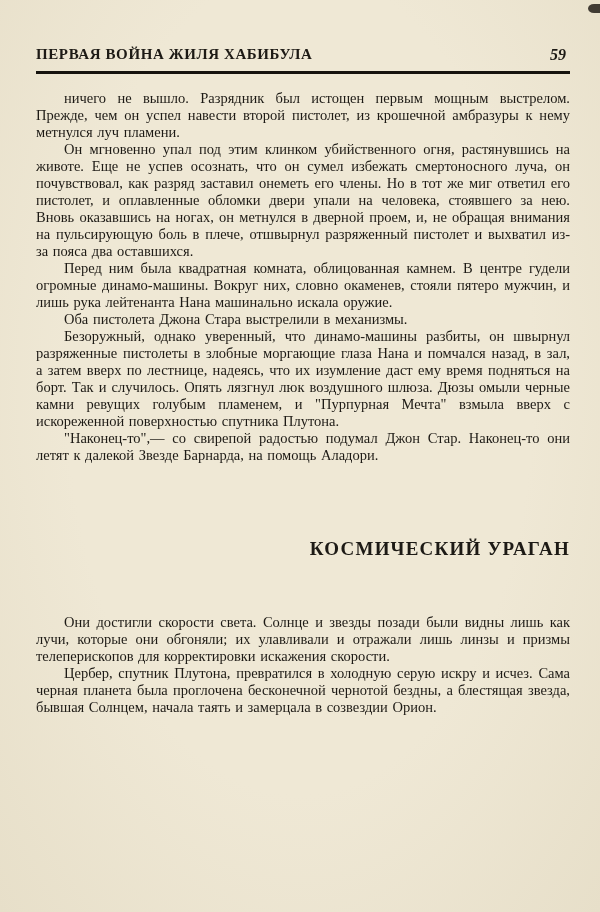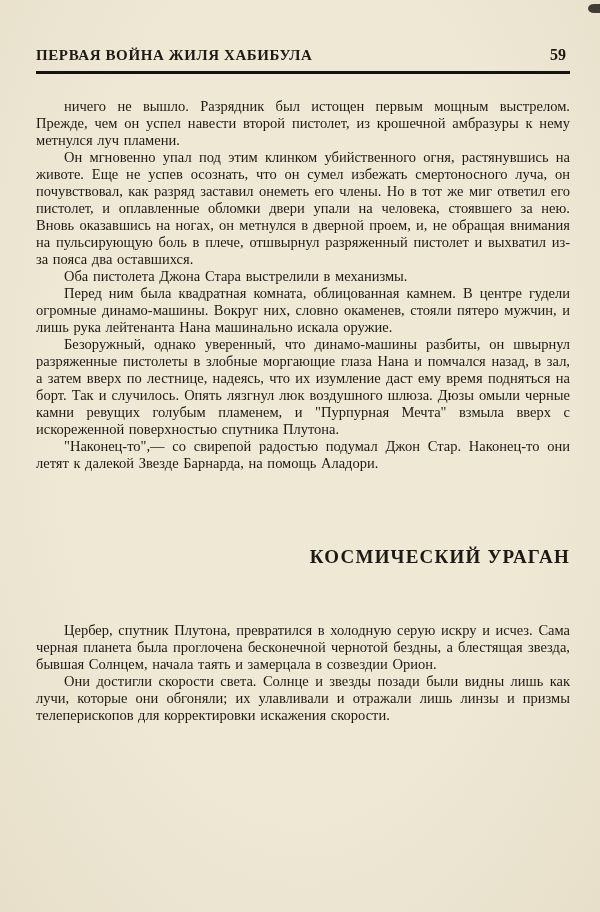--- a/index.html
+++ b/index.html
@@ -27,41 +27,42 @@
     background: #231f19;
     border-radius: 60% 0 0 60%;
     opacity: 0.85;
   }
   .content {
     padding: 46px 30px 0 36px;
   }
   .running-header {
     display: flex;
     justify-content: space-between;
-    align-items: center;
+    align-items: flex-start;
     gap: 40px;
   }
   .running-title {
     font-weight: bold;
     font-size: 15px;
     letter-spacing: 0.6px;
   }
   .page-number {
+    font-style: italic;
     font-weight: bold;
     font-size: 16px;
     padding-right: 4px;
   }
   .header-rule {
     height: 3px;
     background: #16130e;
     margin-top: 7px;
     border: none;
   }
   .body-text {
-    margin-top: 24px;
+    margin-top: 16px;
   }
   p.para {
     margin: 0;
     text-indent: 28px;
     text-align: justify;
     font-size: 14.5px;
     line-height: 17px;
     word-spacing: 1px;
   }
   .section-heading {
@@ -81,25 +82,25 @@
 
     <div class="running-header">
       <span class="running-title">ПЕРВАЯ ВОЙНА ЖИЛЯ ХАБИБУЛА</span>
       <span class="page-number">59</span>
     </div>
     <div class="header-rule"></div>
 
     <div class="body-text">
       <p class="para">ничего не вышло. Разрядник был истощен первым мощным выстрелом. Прежде, чем он успел навести второй пистолет, из крошечной амбразуры к нему метнулся луч пламени.</p>
       <p class="para">Он мгновенно упал под этим клинком убийственного огня, растянувшись на животе. Еще не успев осознать, что он сумел избежать смертоносного луча, он почувствовал, как разряд заставил онеметь его члены. Но в тот же миг ответил его пистолет, и оплавленные обломки двери упали на человека, стоявшего за нею. Вновь оказавшись на ногах, он метнулся в дверной проем, и, не обращая внимания на пульсирующую боль в плече, отшвырнул разряженный пистолет и выхватил из-за пояса два оставшихся.</p>
+      <p class="para">Перед ним была квадратная комната, облицованная камнем. В центре гудели огромные динамо-машины. Вокруг них, словно окаменев, стояли пятеро мужчин, и лишь рука лейтенанта Нана машинально искала оружие.</p>
       <p class="para">Оба пистолета Джона Стара выстрелили в механизмы.</p>
-      <p class="para">Перед ним была квадратная комната, облицованная камнем. В центре гудели огромные динамо-машины. Вокруг них, словно окаменев, стояли пятеро мужчин, и лишь рука лейтенанта Нана машинально искала оружие.</p>
       <p class="para">Безоружный, однако уверенный, что динамо-машины разбиты, он швырнул разряженные пистолеты в злобные моргающие глаза Нана и помчался назад, в зал, а затем вверх по лестнице, надеясь, что их изумление даст ему время подняться на борт. Так и случилось. Опять лязгнул люк воздушного шлюза. Дюзы омыли черные камни ревущих голубым пламенем, и "Пурпурная Мечта" взмыла вверх с искореженной поверхностью спутника Плутона.</p>
       <p class="para">"Наконец-то",— со свирепой радостью подумал Джон Стар. Наконец-то они летят к далекой Звезде Барнарда, на помощь Аладори.</p>
 
       <h2 class="section-heading">КОСМИЧЕСКИЙ УРАГАН</h2>
 
+      <p class="para">Они достигли скорости света. Солнце и звезды позади были видны лишь как лучи, которые они обгоняли; их улавливали и отражали лишь линзы и призмы телеперископов для корректировки искажения скорости.</p>
       <p class="para">Цербер, спутник Плутона, превратился в холодную серую искру и исчез. Сама черная планета была проглочена бесконечной чернотой бездны, а блестящая звезда, бывшая Солнцем, начала таять и замерцала в созвездии Орион.</p>
-      <p class="para">Они достигли скорости света. Солнце и звезды позади были видны лишь как лучи, которые они обгоняли; их улавливали и отражали лишь линзы и призмы телеперископов для корректировки искажения скорости.</p>
     </div>
 
   </div>
 </div>
 
 </body></html>

